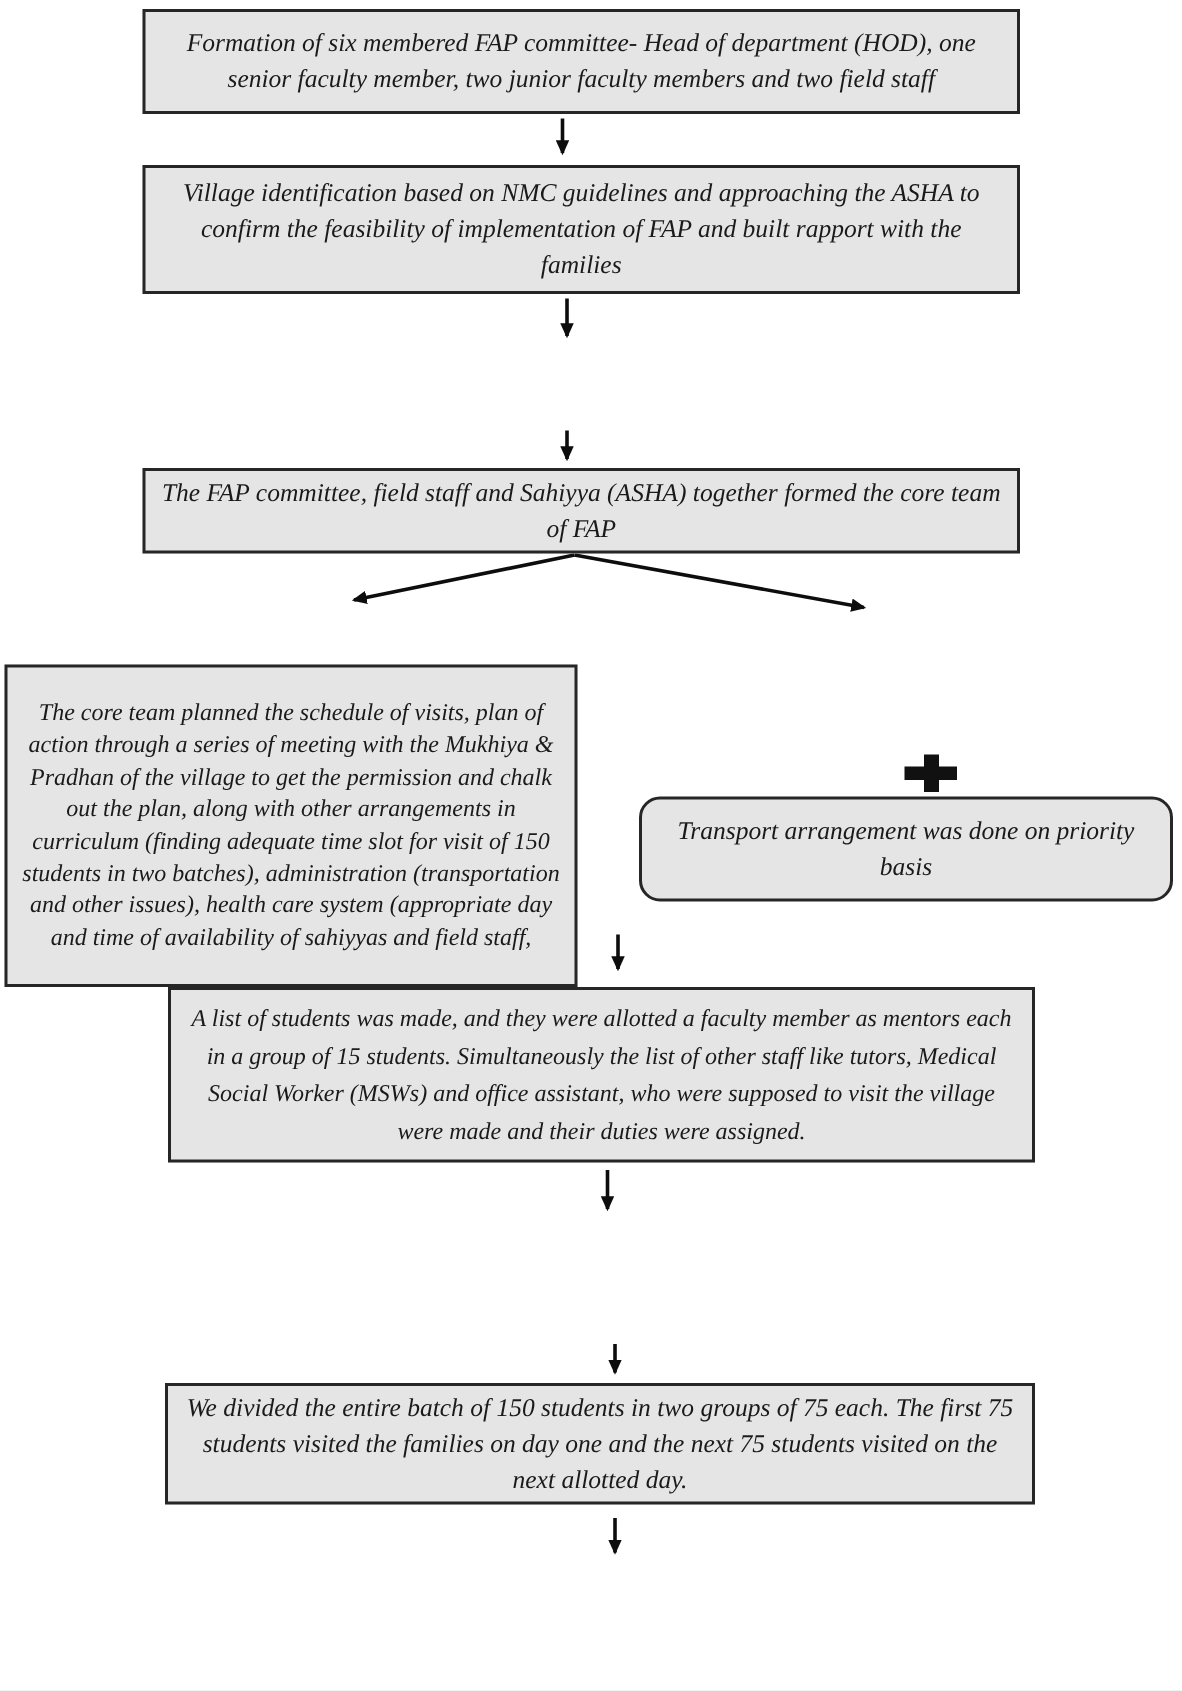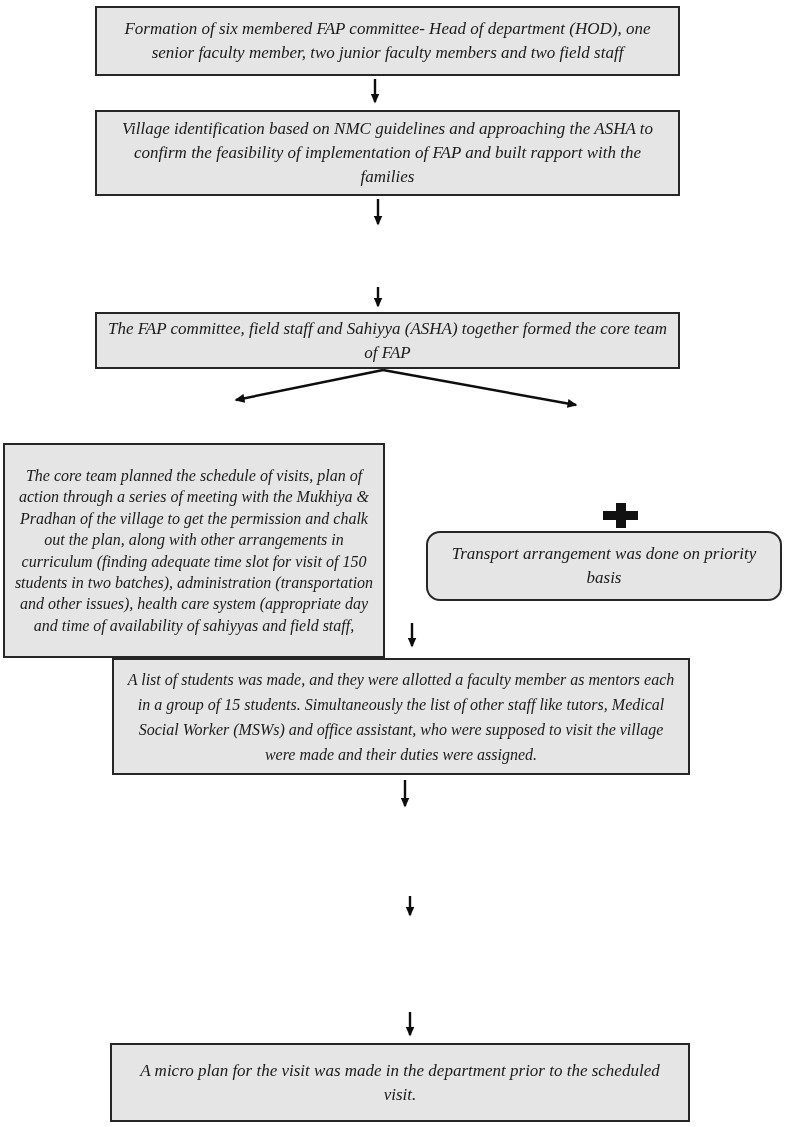--- a/index.html
+++ b/index.html
@@ -115,18 +115,18 @@
 
   <div class="node" id="n6">
     <span>Transport arrangement was done on priority basis</span>
   </div>
 
   <div class="node" id="n7">
     <span>A list of students was made, and they were allotted a faculty member as mentors each in a group of 15 students. Simultaneously the list of other staff like tutors, Medical Social Worker (MSWs) and office assistant, who were supposed to visit the village were made and their duties were assigned.</span>
   </div>
 
 
+  <div class="node" id="n9">
+    <span>We divided the entire batch of 150 students in two groups of 75 each. The first 75 students visited the families on day one and the next 75 students visited on the next allotted day.</span>
+  </div>
 
-  <div class="node" id="n10">
-    <span>A micro plan for the visit was made in the department prior to the scheduled visit.</span>
-  </div>
 
 </div>
 
 </body></html>

